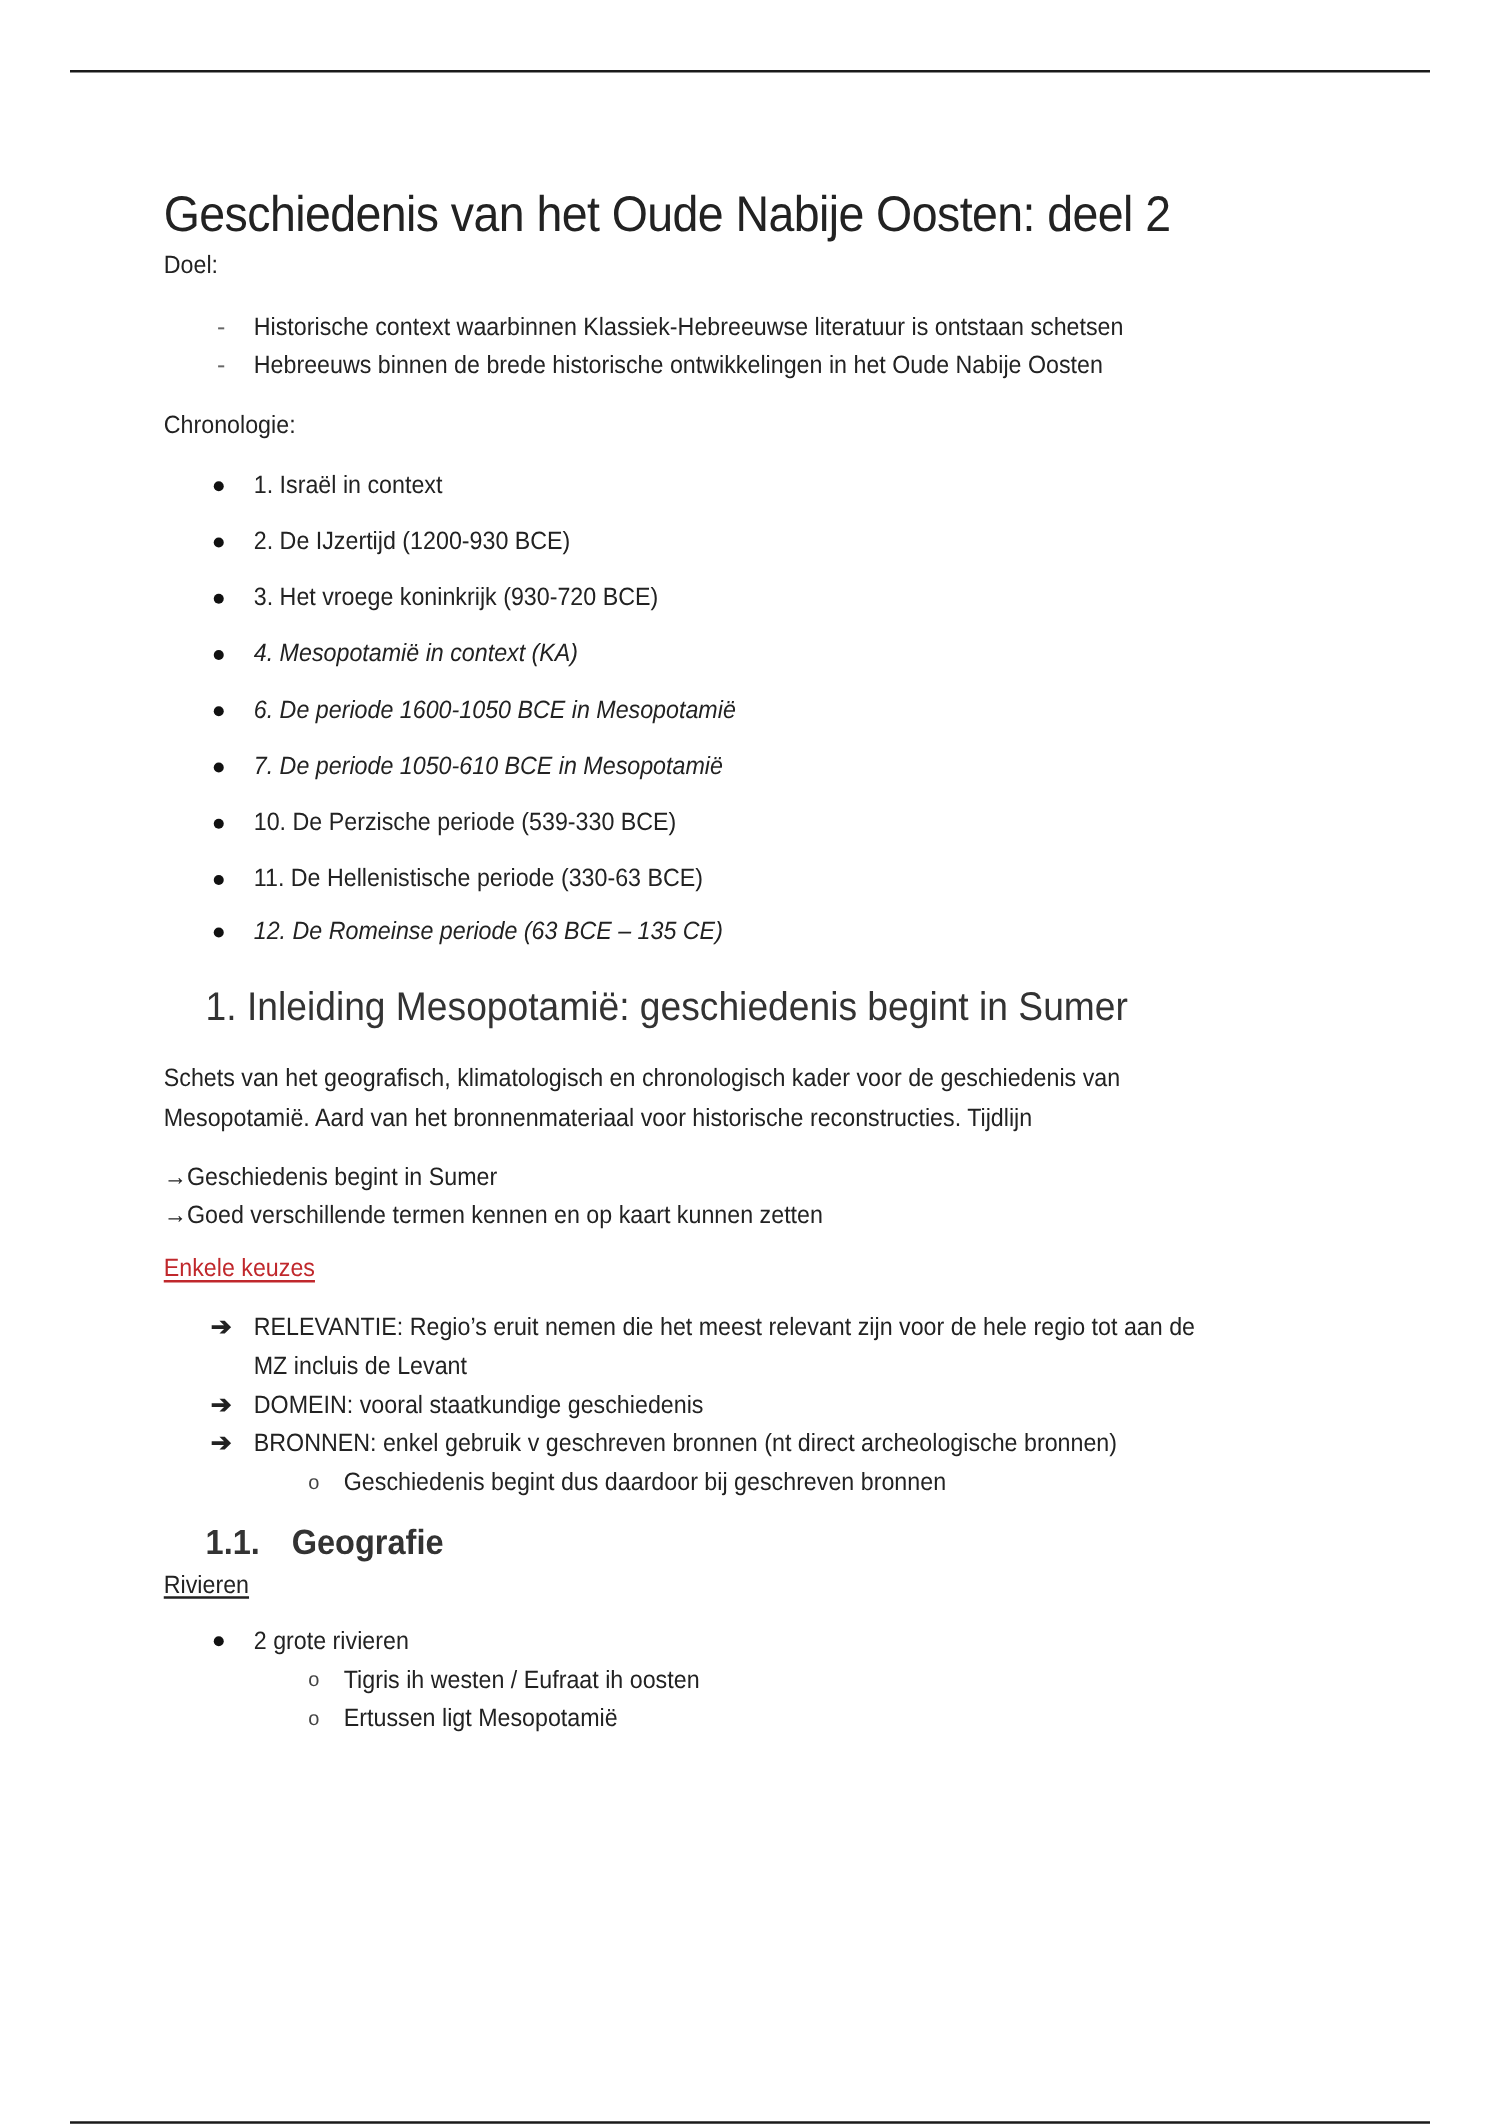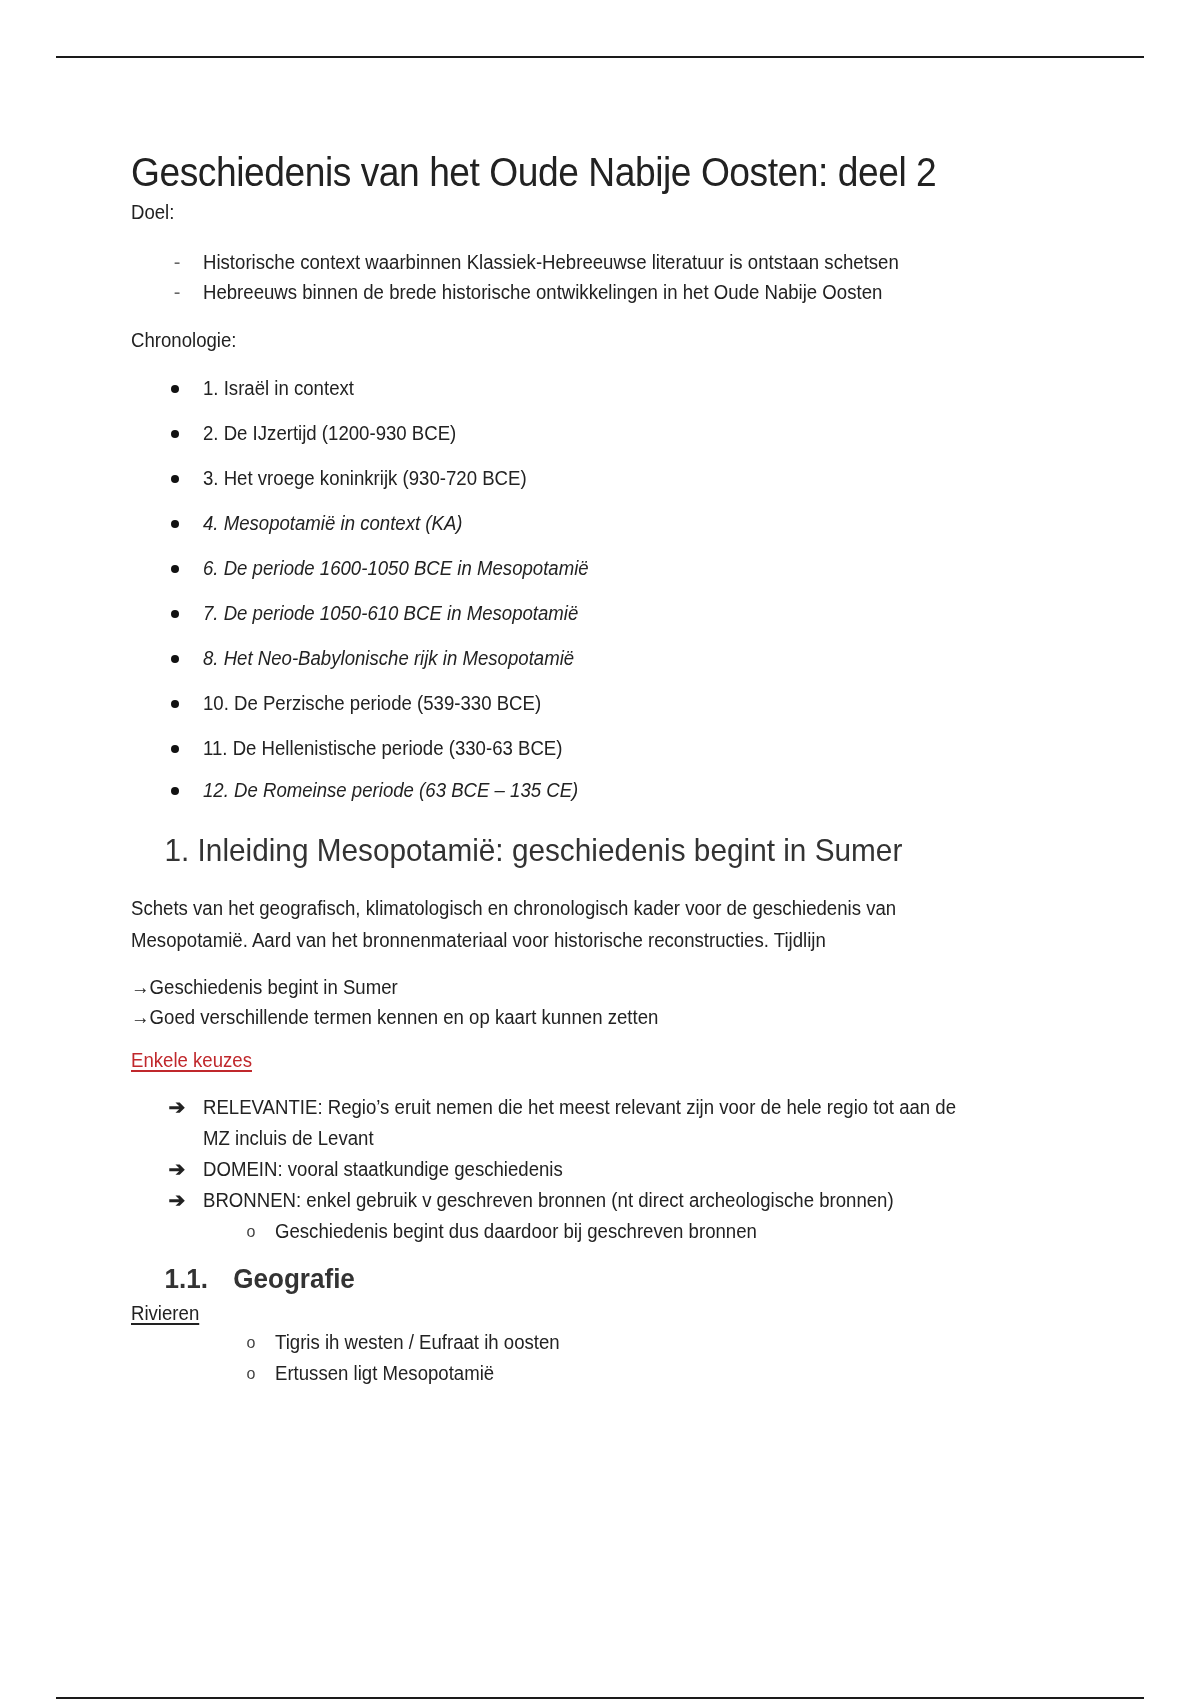--- a/index.html
+++ b/index.html
@@ -95,21 +95,20 @@
 
   <p class="para chron-label">Chronologie:</p>
 
   <ul class="bullets chron">
     <li class="item"><span class="dot"></span><span class="txt">1. Israël in context</span></li>
     <li class="item"><span class="dot"></span><span class="txt">2. De IJzertijd (1200-930 BCE)</span></li>
     <li class="item"><span class="dot"></span><span class="txt">3. Het vroege koninkrijk (930-720 BCE)</span></li>
     <li class="item italic"><span class="dot"></span><span class="txt">4. Mesopotamië in context (KA)</span></li>
     <li class="item italic"><span class="dot"></span><span class="txt">6. De periode 1600-1050 BCE in Mesopotamië</span></li>
     <li class="item italic"><span class="dot"></span><span class="txt">7. De periode 1050-610 BCE in Mesopotamië</span></li>
-    <li class="item italic"><span class="dot"></span><span class="txt">8. Het Neo-Babylonische rijk in Mesopotamië</span></li>
     <li class="item"><span class="dot"></span><span class="txt">10. De Perzische periode (539-330 BCE)</span></li>
     <li class="item" style="height:30px"><span class="dot"></span><span class="txt">11. De Hellenistische periode (330-63 BCE)</span></li>
     <li class="item last"><span class="dot"></span><span class="txt">12. De Romeinse periode (63 BCE – 135 CE)</span></li>
   </ul>
 
   <h2 class="h1">1. Inleiding Mesopotamië: geschiedenis begint in Sumer</h2>
   <div class="intro">
     <p class="para">Schets van het geografisch, klimatologisch en chronologisch kader voor de geschiedenis van</p>
     <p class="para">Mesopotamië. Aard van het bronnenmateriaal voor historische reconstructies. Tijdlijn</p>
   </div>
@@ -126,19 +125,22 @@
     <li class="item"><span class="marker">➔</span><span class="txt">DOMEIN: vooral staatkundige geschiedenis</span></li>
     <li class="item"><span class="marker">➔</span><span class="txt">BRONNEN: enkel gebruik v geschreven bronnen (nt direct archeologische bronnen)</span></li>
   </ul>
   <ul class="circles">
     <li class="item"><span class="marker">o</span><span class="txt">Geschiedenis begint dus daardoor bij geschreven bronnen</span></li>
   </ul>
 
   <h3 class="h2"><span class="num">1.1.</span><span>Geografie</span></h3>
   <div><span class="sub-heading">Rivieren</span></div>
 
+  <ul class="bullets geo">
+    <li class="item"><span class="dot"></span><span class="txt">2 grote rivieren</span></li>
+  </ul>
   <ul class="circles">
     <li class="item"><span class="marker">o</span><span class="txt">Tigris ih westen / Eufraat ih oosten</span></li>
     <li class="item"><span class="marker">o</span><span class="txt">Ertussen ligt Mesopotamië</span></li>
   </ul>
 </div>
 
 <div class="rule bottom"></div>
 
 </body></html>

